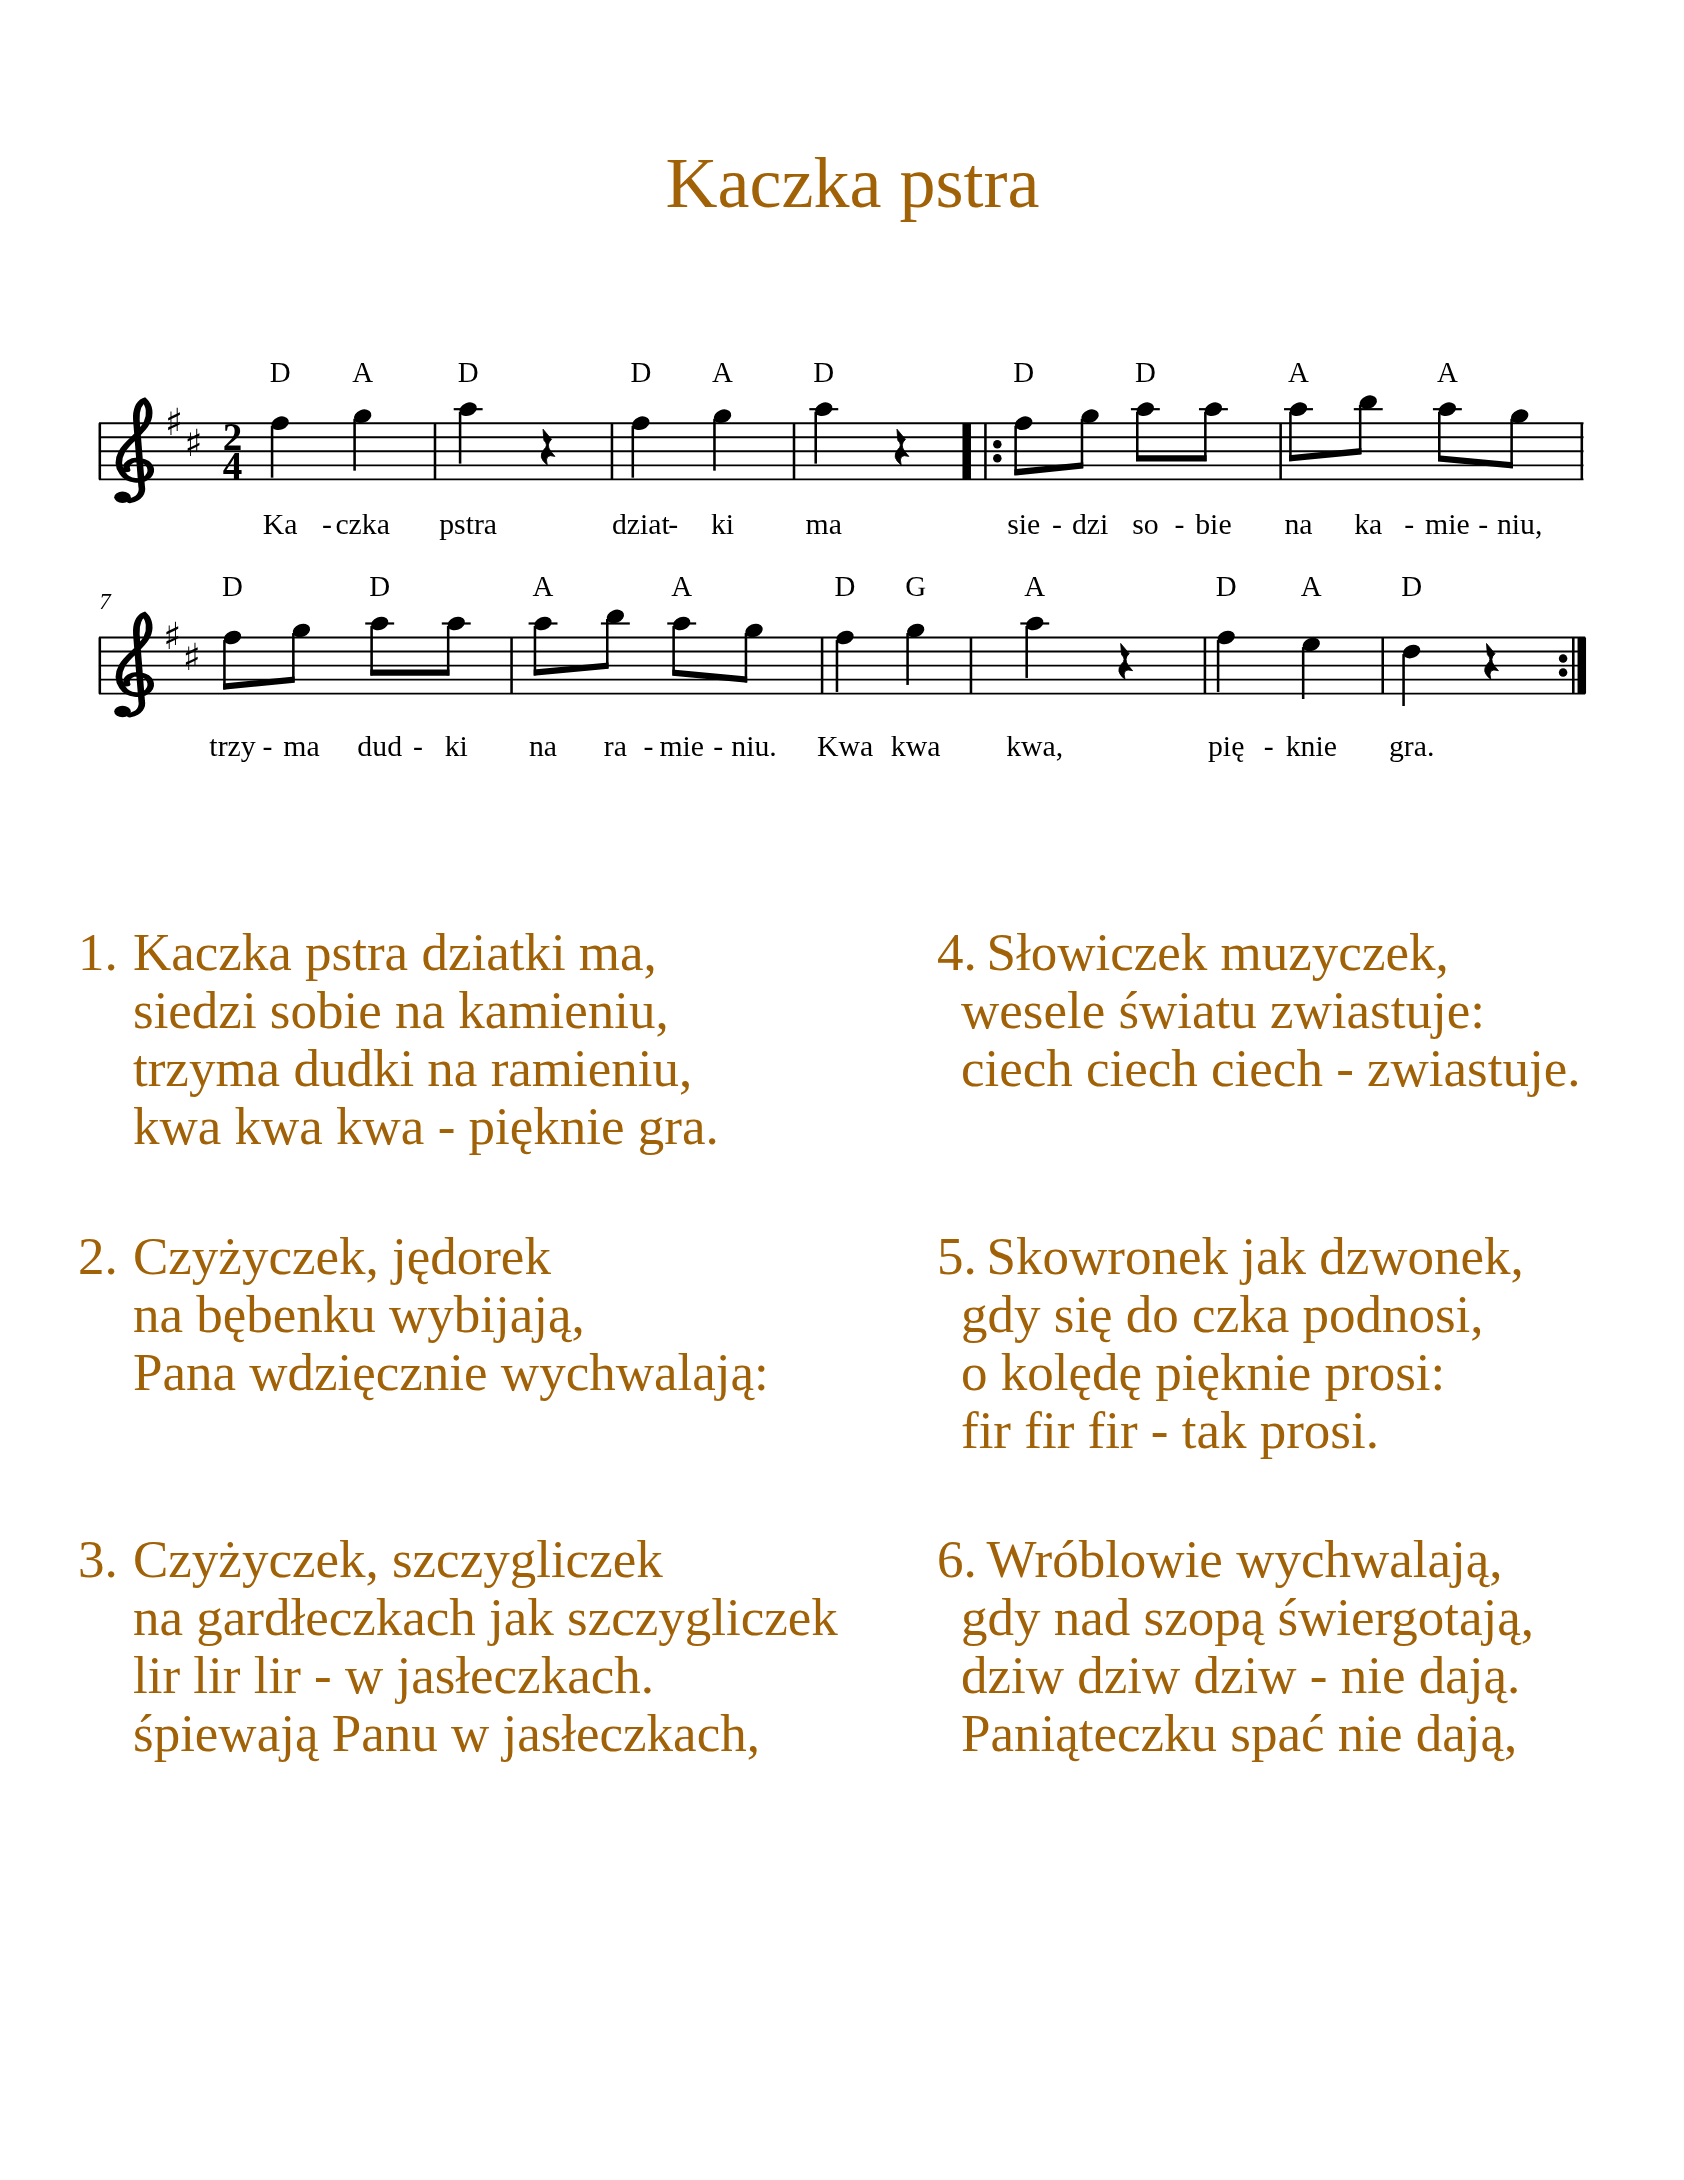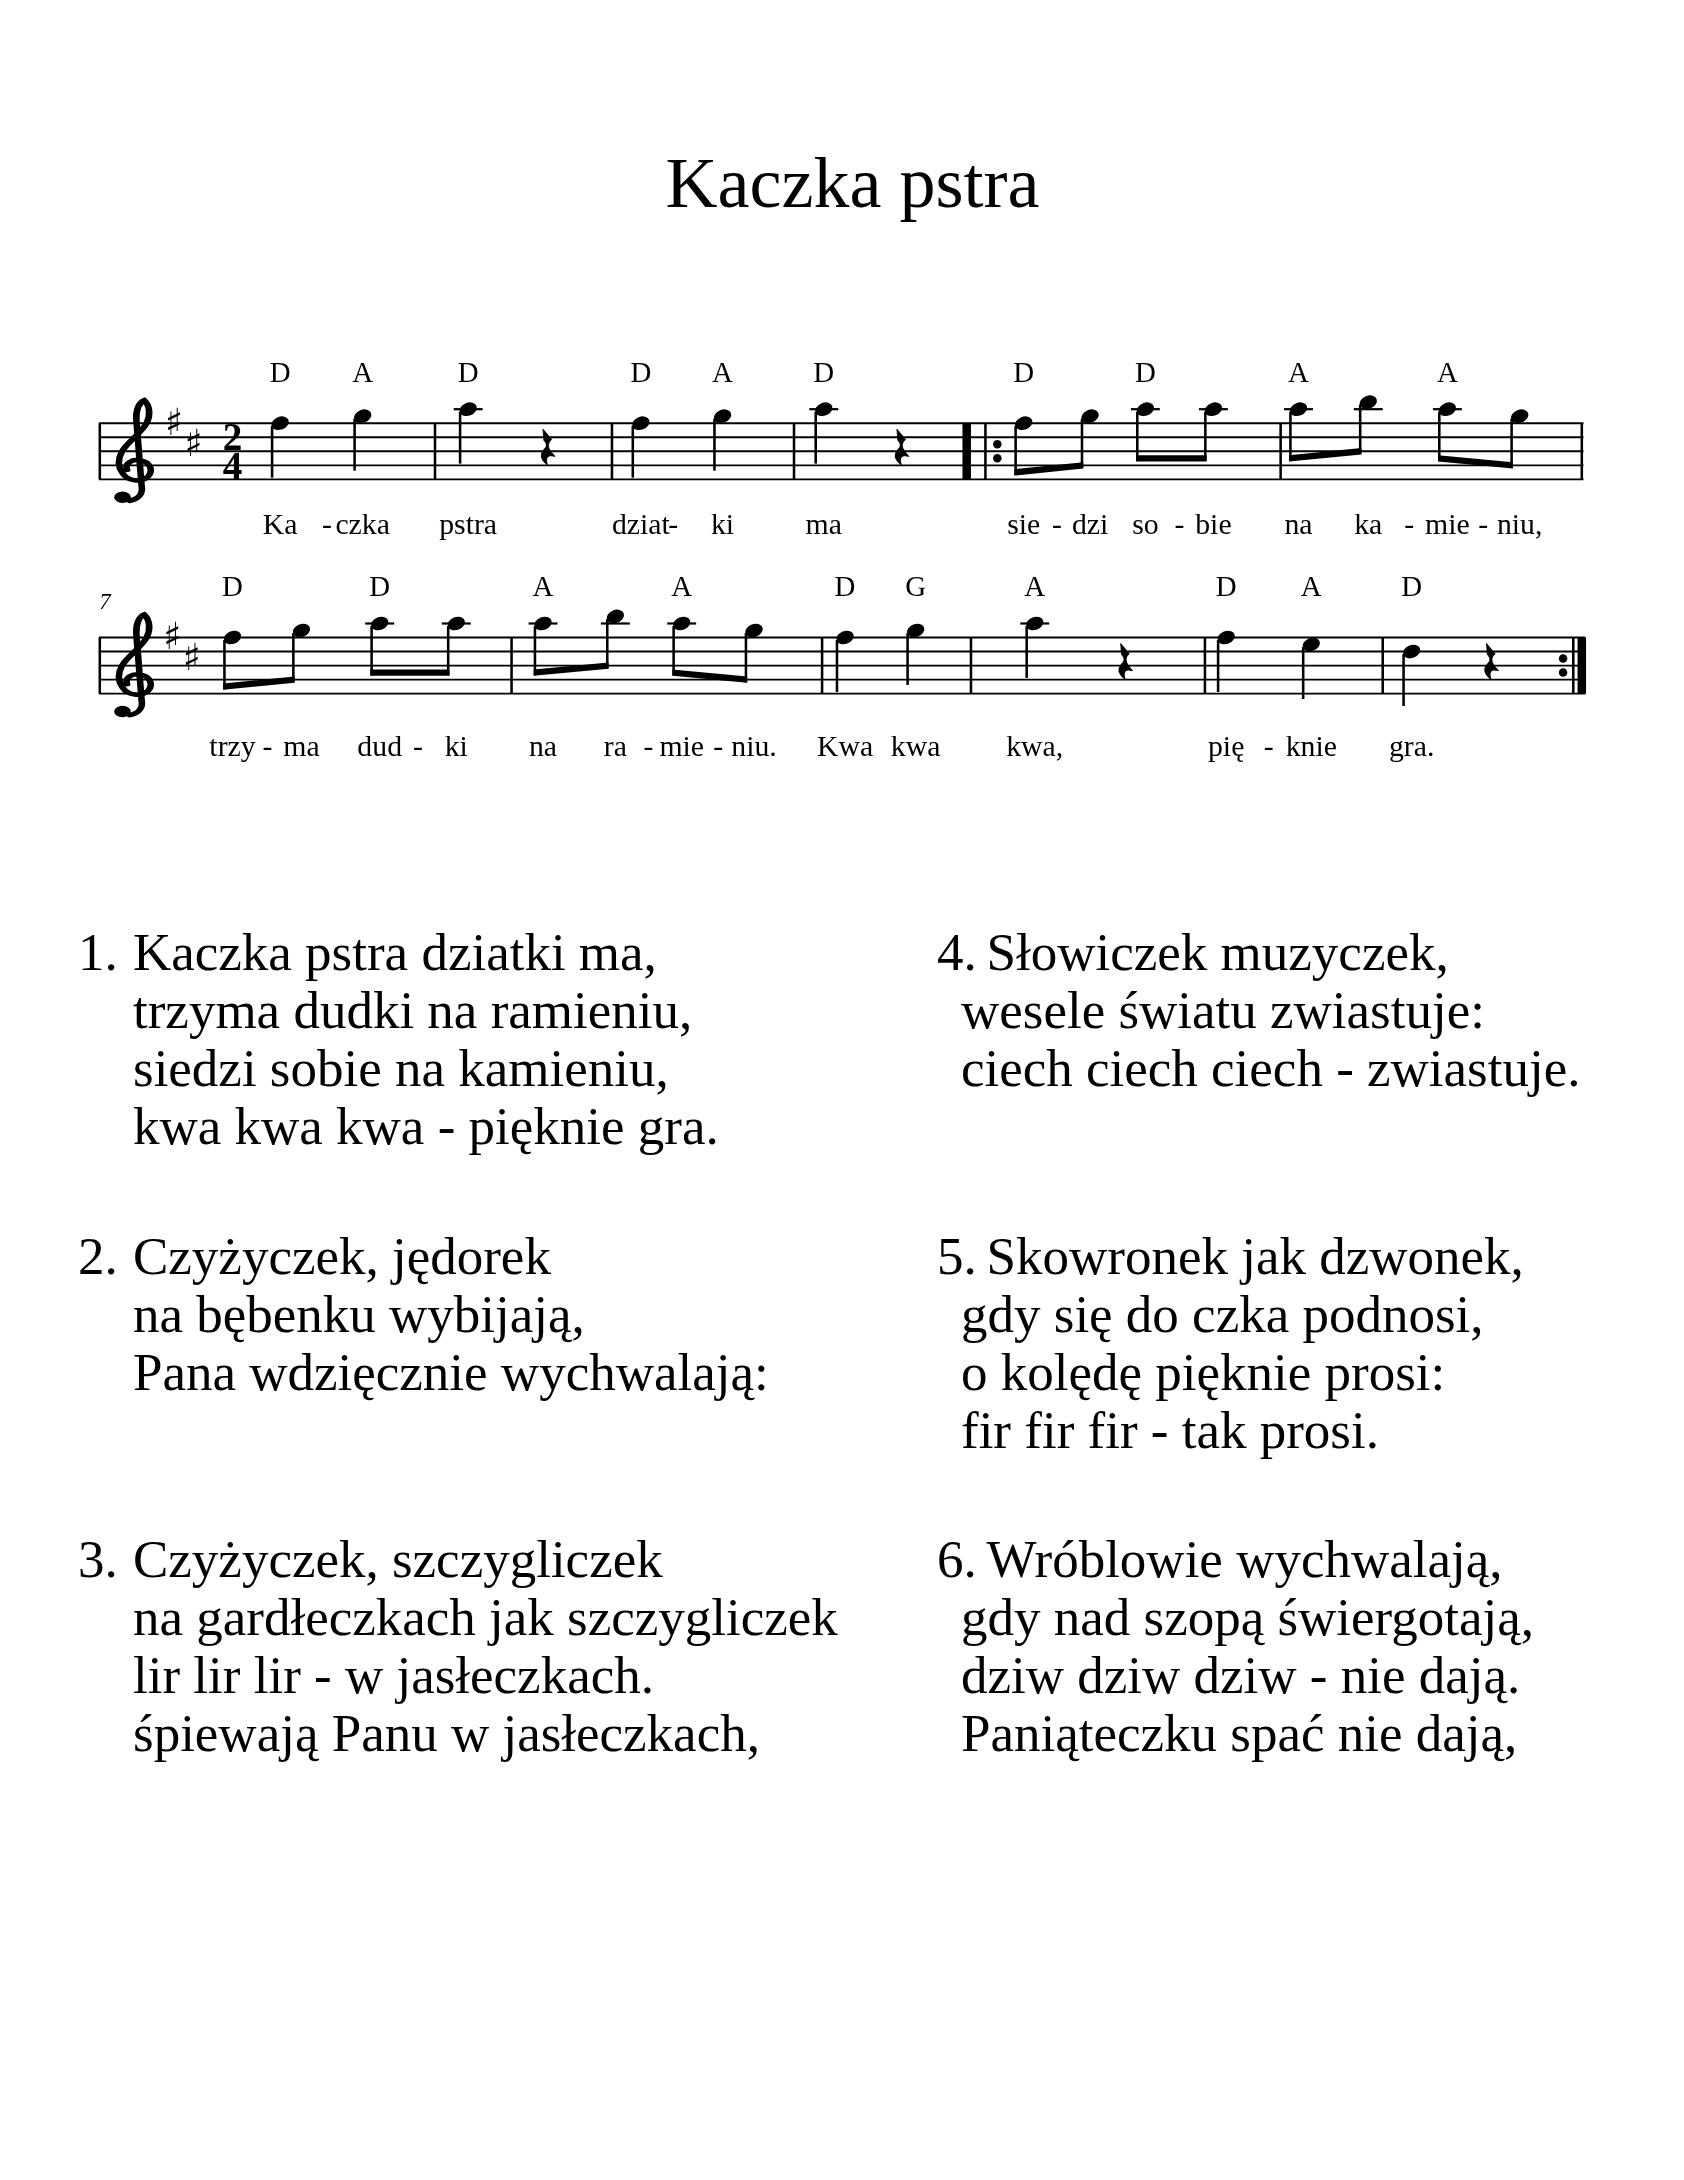--- a/index.html
+++ b/index.html
@@ -1,16 +1,16 @@
 <!DOCTYPE html>
 <html style="font-size:13.6px"><head>
 <meta charset="utf-8">
 <style>
   html,body{margin:0;padding:0;background:#fff;}
-  .page{position:relative;width:1658px;height:2181px;background:#ffffff;color:#000000;
+  .page{position:relative;width:1658px;height:2181px;background:#ffffff;color:#a16207;
         font-family:"Liberation Serif", serif;overflow:hidden;}
   .title{position:absolute;left:47px;right:0;top:147px;margin:0;text-align:center;
          font-size:72px;line-height:73px;font-weight:400;}
   .system{position:absolute;left:0;width:1685px;height:228px;display:block;}
   #system-1{top:339px;}
   #system-2{top:555px;}
   .verse{position:absolute;font-size:53px;line-height:58px;white-space:nowrap;}
   .verse .num{position:absolute;left:0;top:0;}
   .vleft  .lines{padding-left:55px;}
   .vright .lines{padding-left:24px;}
@@ -210,22 +210,22 @@
       <text x="843" y="236" text-anchor="middle" fill="#000000" font-size="35" font-family="&quot;Liberation Serif&quot;, serif">-</text>
       <text x="1490" y="236" text-anchor="middle" fill="#000000" font-size="35" font-family="&quot;Liberation Serif&quot;, serif">-</text>
     </svg>
 
   <section>
 
     <div class="verse vleft v1">
       <span class="num">1.</span>
       <div class="lines">
         <div>Kaczka pstra dziatki ma,</div>
+        <div>siedzi sobie na kamieniu,</div>
         <div>trzyma dudki na ramieniu,</div>
-        <div>siedzi sobie na kamieniu,</div>
         <div>kwa kwa kwa - pięknie gra.</div>
       </div>
     </div>
 
     <div class="verse vleft v2">
       <span class="num">2.</span>
       <div class="lines">
         <div>Czyżyczek, jędorek</div>
         <div>na bębenku wybijają,</div>
         <div>Pana wdzięcznie wychwalają:</div>

